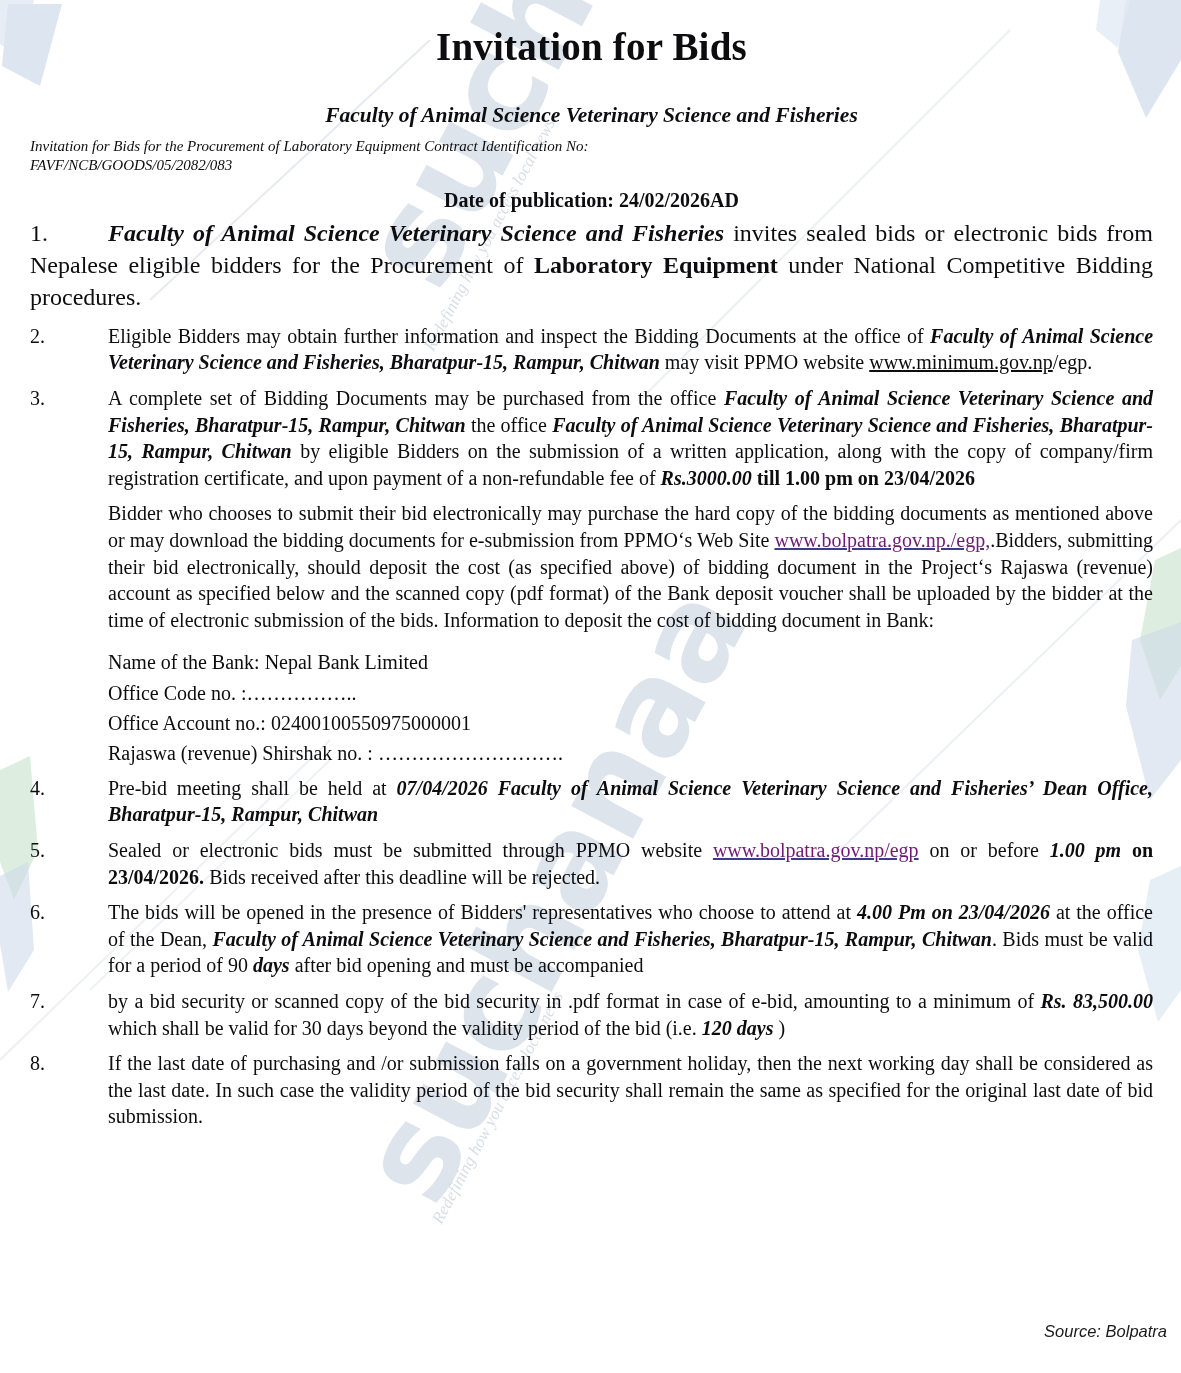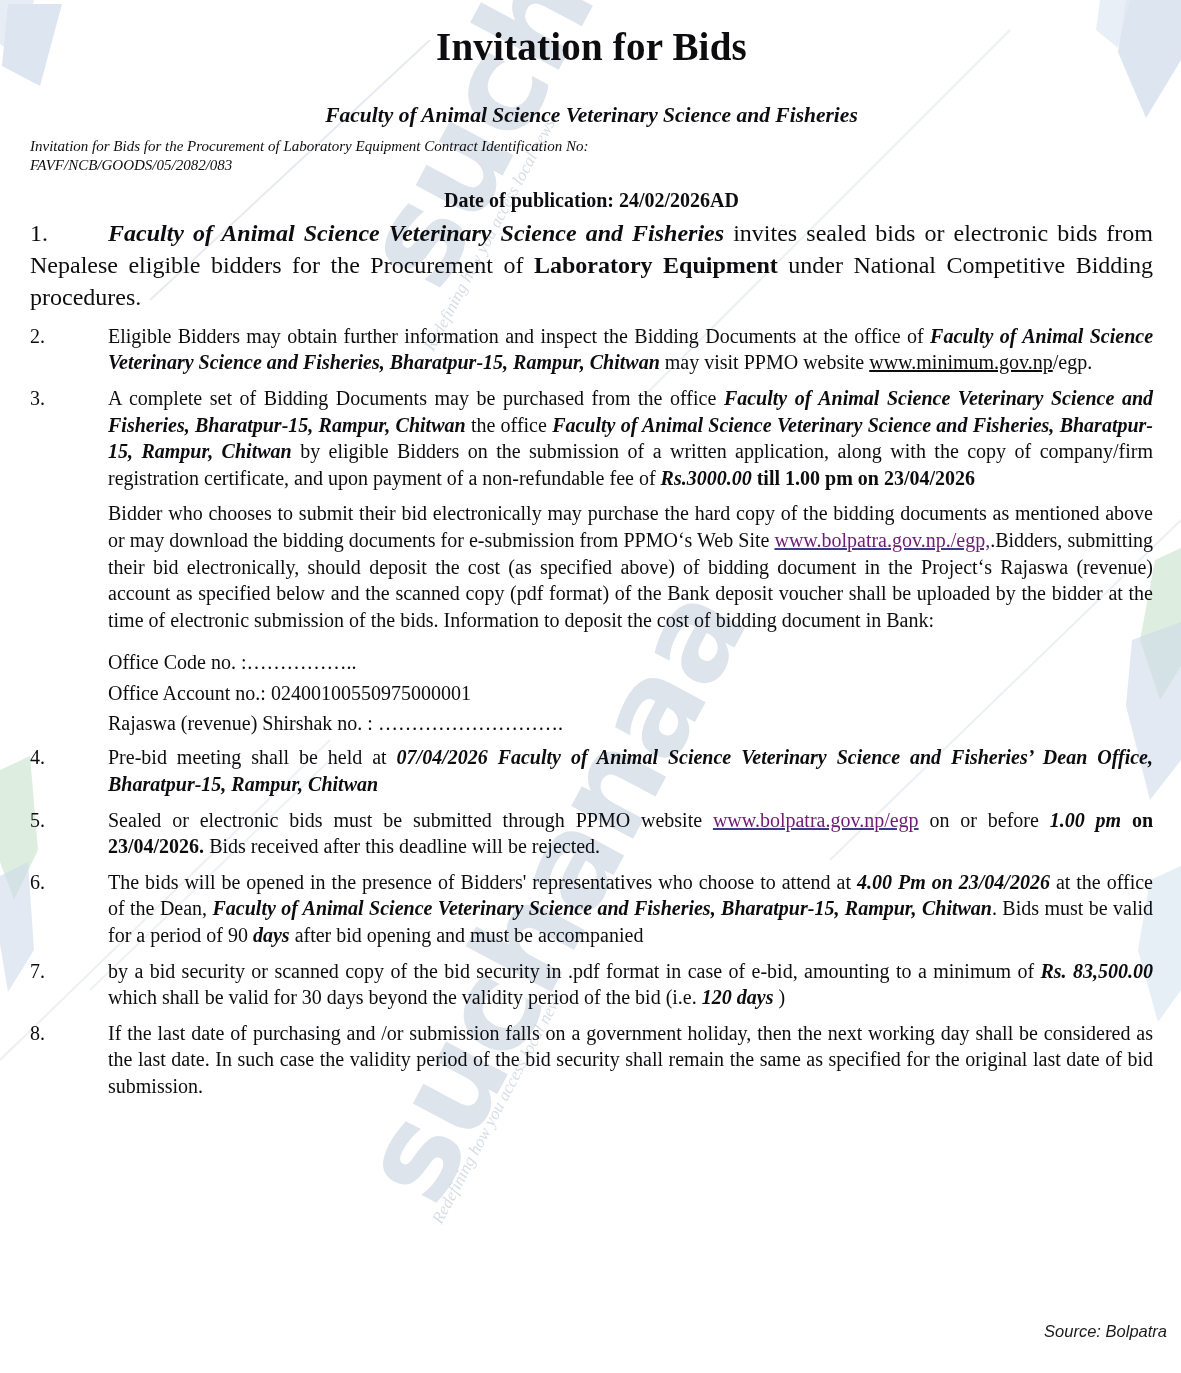--- a/index.html
+++ b/index.html
@@ -269,20 +269,23 @@
       </div>
     </div>
 
 
     <div class="plain-block">
       <span>Bidder who chooses to submit their bid electronically may purchase the hard copy of the bidding documents as mentioned above or may download the bidding documents for e-submission from PPMO‘s Web Site </span><a class="link-blue" href="#">www.bolpatra.gov.np./egp,</a><span>.Bidders, submitting their bid electronically, should deposit the cost (as specified above) of bidding document in the Project‘s Rajaswa (revenue) account as specified below and the scanned copy (pdf format) of the Bank deposit voucher shall be uploaded by the bidder at the time of electronic submission of the bids. Information to deposit the cost of bidding document in Bank:</span>
     </div>
 
     <div class="bank-block">
       <div class="bank-row">
+        <span>Name of the Bank: </span><span>Nepal Bank Limited</span>
+      </div>
+      <div class="bank-row">
         <span>Office Code no. :</span><span>……………..</span>
       </div>
       <div class="bank-row">
         <span>Office Account no.: </span><span>02400100550975000001</span>
       </div>
       <div class="bank-row">
         <span>Rajaswa (revenue) Shirshak no. : </span><span>……………………….</span>
       </div>
     </div>
 

